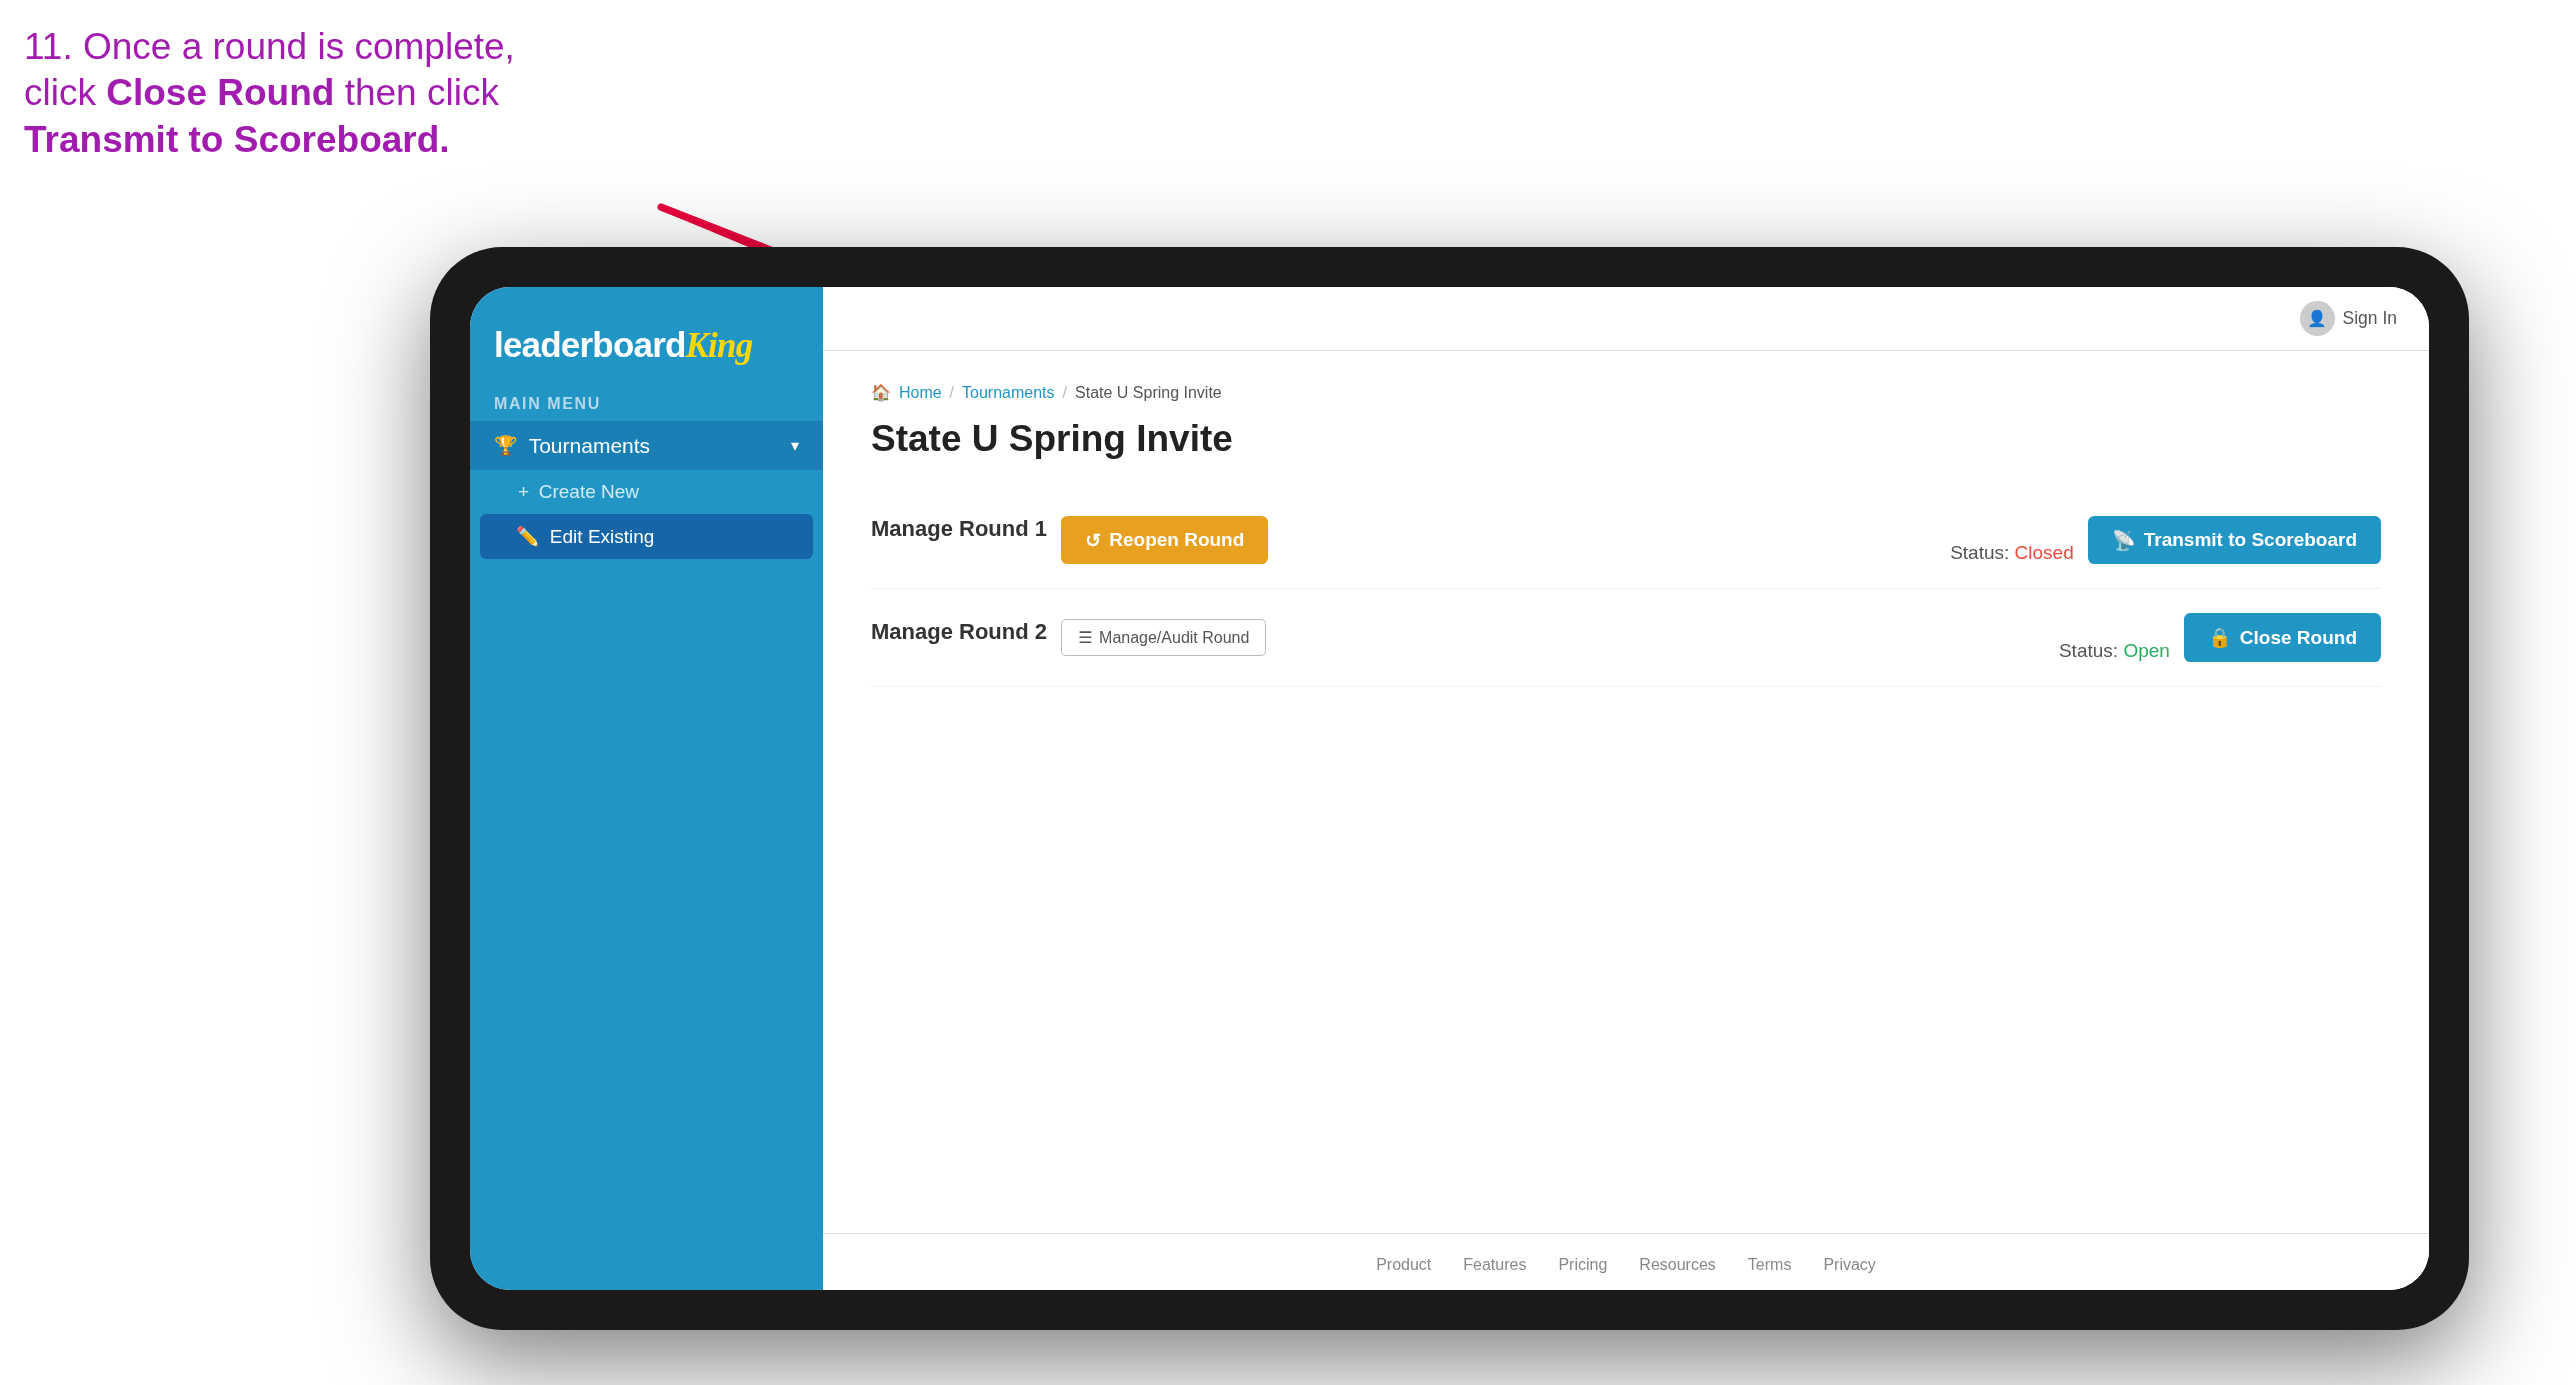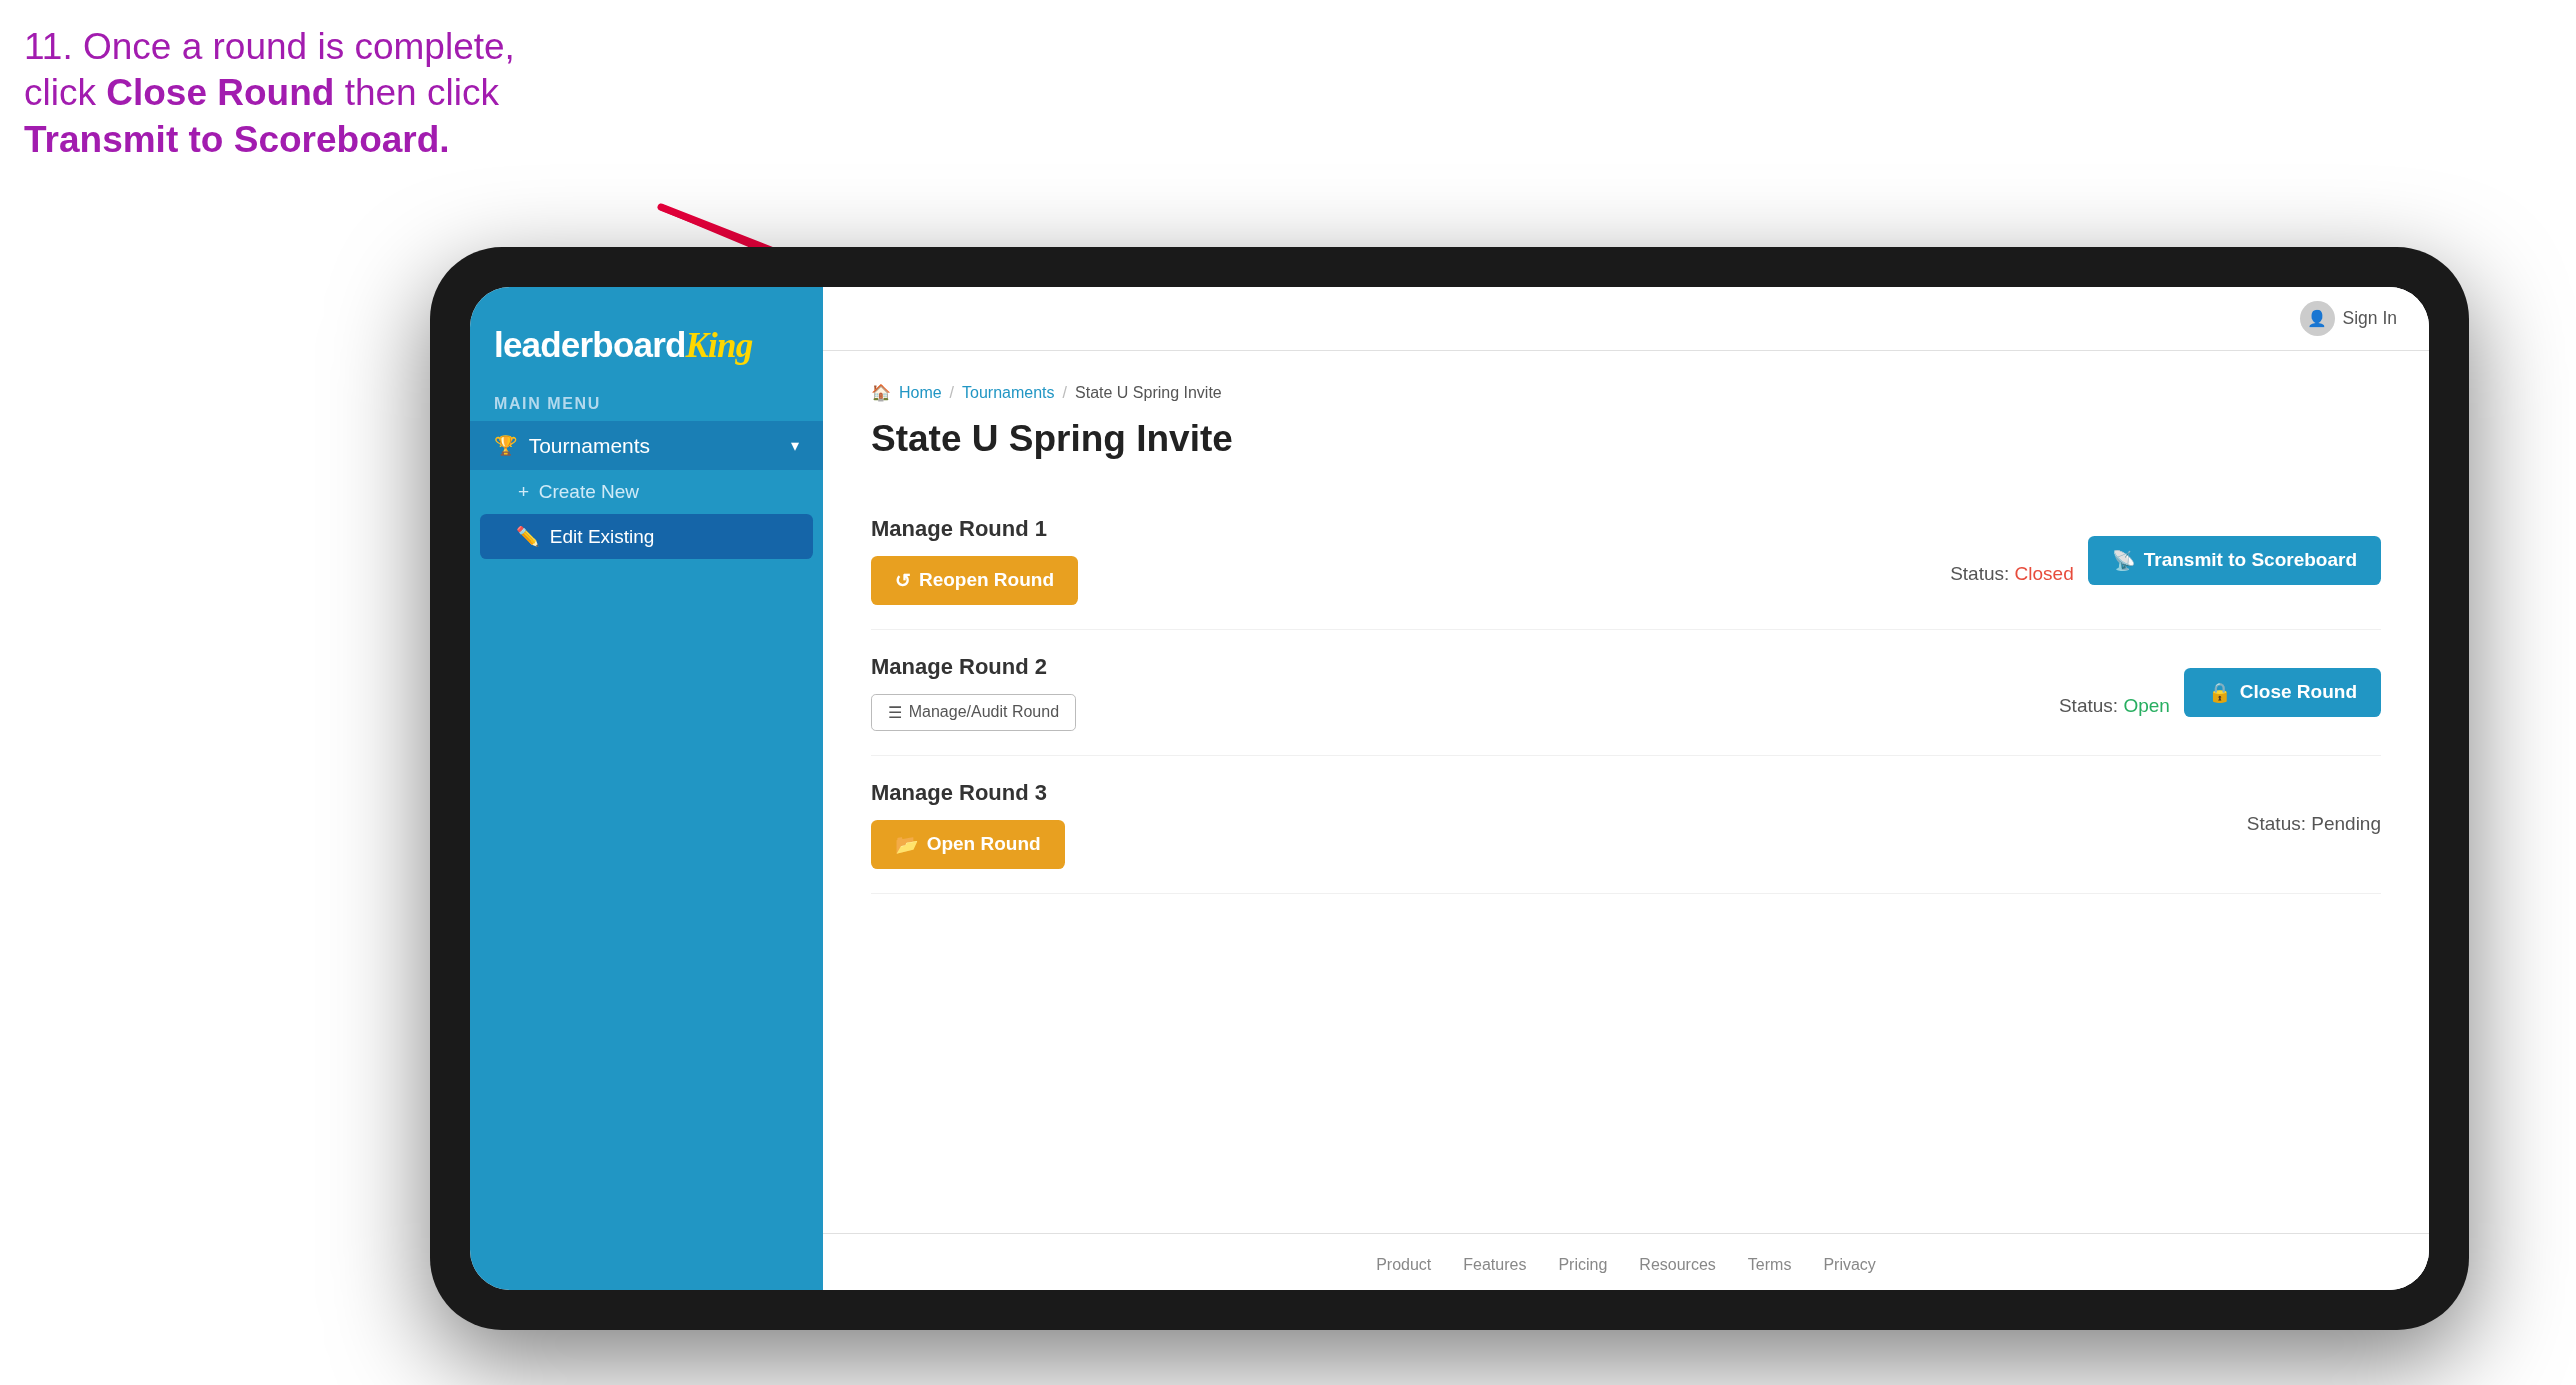--- a/index.html
+++ b/index.html
@@ -224,21 +224,21 @@
     .round-section {
       display: flex;
       align-items: center;
       justify-content: space-between;
       padding: 24px 0;
       border-bottom: 0.8px solid #f0f0f0;
     }
 
     .round-left {
       display: flex;
-      flex-direction: column;
+      flex-direction: row;
       gap: 14.3px;
     }
 
     .round-title {
       font-size: 22px;
       font-weight: 600;
       color: #333;
     }
 
     .round-right {
@@ -424,35 +424,20 @@
                 <span>Status:</span>
                 <span class="status-open">Open</span>
               </div>
               <button class="btn btn-blue">
                 <span>🔒</span>
                 <span>Close Round</span>
               </button>
             </div>
           </div>
 
-          <div class="round-section">
-            <div class="round-left">
-              <div class="round-title">Manage Round 3</div>
-              <button class="btn btn-orange">
-                <span>📂</span>
-                <span>Open Round</span>
-              </button>
-            </div>
-            <div class="round-right">
-              <div class="status-text">
-                <span>Status:</span>
-                <span class="status-pending">Pending</span>
-              </div>
-            </div>
-          </div>
 
         </div>
 
         <div class="footer">
           <span class="footer-link">Product</span>
           <span class="footer-link">Features</span>
           <span class="footer-link">Pricing</span>
           <span class="footer-link">Resources</span>
           <span class="footer-link">Terms</span>
           <span class="footer-link">Privacy</span>

